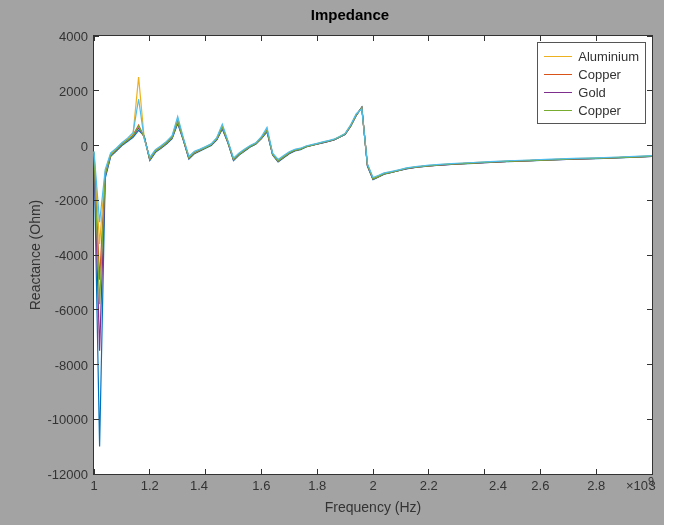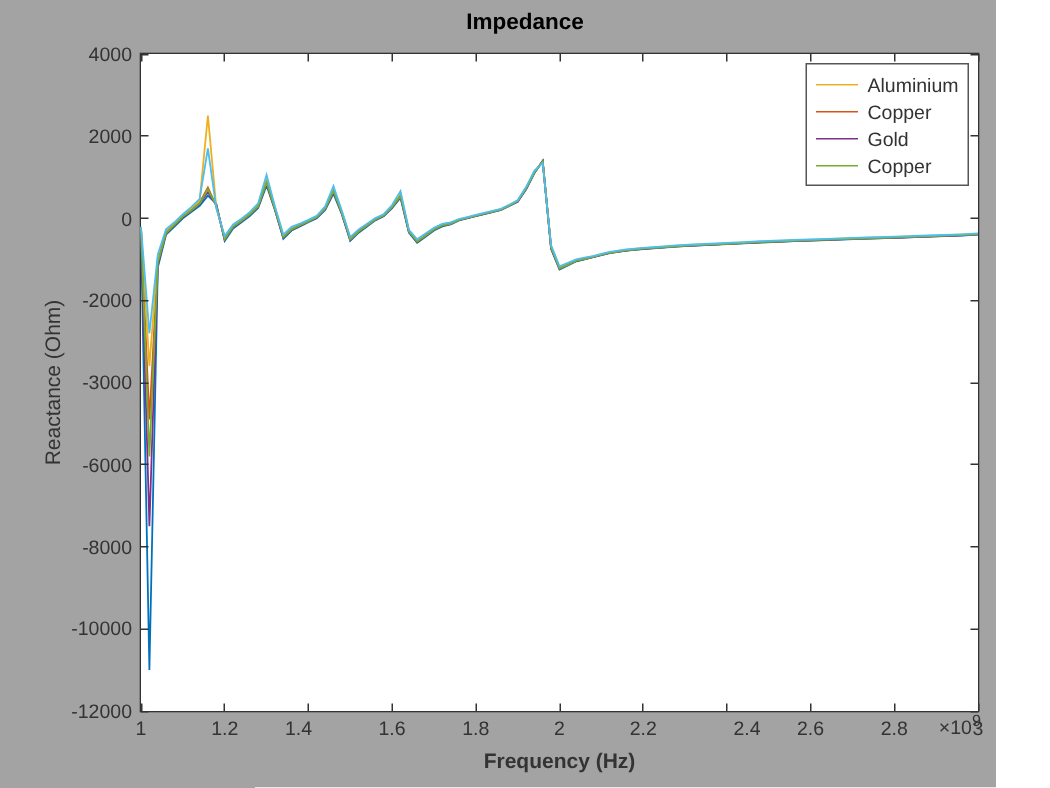--- a/index.html
+++ b/index.html
@@ -79,21 +79,20 @@
     color: #333;
     white-space: nowrap;
   }
   .xlabel {
     position: absolute;
     left: 373px;
     top: 499px;
     transform: translate(-50%, 0);
     font-size: 14px;
     color: #333;
-    font-weight: bold;
   }
   .legend {
     position: absolute;
     top: 6px;
     right: 6px;
     background: #fff;
     border: 1px solid #555;
     padding: 4px 6px 4px 6px;
     font-size: 13px;
     color: #333;
@@ -155,21 +154,21 @@
       <div class="tickmark" style="right: 0px; top: 437.5px; width: 5px; height: 1px;"></div>
       <div class="ytick" style="top: 383.25px;">-10000</div>
       <div class="tickmark" style="left: 0px; top: 382.75px; width: 5px; height: 1px;"></div>
       <div class="tickmark" style="right: 0px; top: 382.75px; width: 5px; height: 1px;"></div>
       <div class="ytick" style="top: 328.5px;">-8000</div>
       <div class="tickmark" style="left: 0px; top: 328px; width: 5px; height: 1px;"></div>
       <div class="tickmark" style="right: 0px; top: 328px; width: 5px; height: 1px;"></div>
       <div class="ytick" style="top: 273.75px;">-6000</div>
       <div class="tickmark" style="left: 0px; top: 273.25px; width: 5px; height: 1px;"></div>
       <div class="tickmark" style="right: 0px; top: 273.25px; width: 5px; height: 1px;"></div>
-      <div class="ytick" style="top: 219px;">-3000</div>
+      <div class="ytick" style="top: 219px;">-4000</div>
       <div class="tickmark" style="left: 0px; top: 218.5px; width: 5px; height: 1px;"></div>
       <div class="tickmark" style="right: 0px; top: 218.5px; width: 5px; height: 1px;"></div>
       <div class="ytick" style="top: 164.25px;">-2000</div>
       <div class="tickmark" style="left: 0px; top: 163.75px; width: 5px; height: 1px;"></div>
       <div class="tickmark" style="right: 0px; top: 163.75px; width: 5px; height: 1px;"></div>
       <div class="ytick" style="top: 109.5px;">0</div>
       <div class="tickmark" style="left: 0px; top: 109px; width: 5px; height: 1px;"></div>
       <div class="tickmark" style="right: 0px; top: 109px; width: 5px; height: 1px;"></div>
       <div class="ytick" style="top: 54.75px;">2000</div>
       <div class="tickmark" style="left: 0px; top: 54.25px; width: 5px; height: 1px;"></div>

